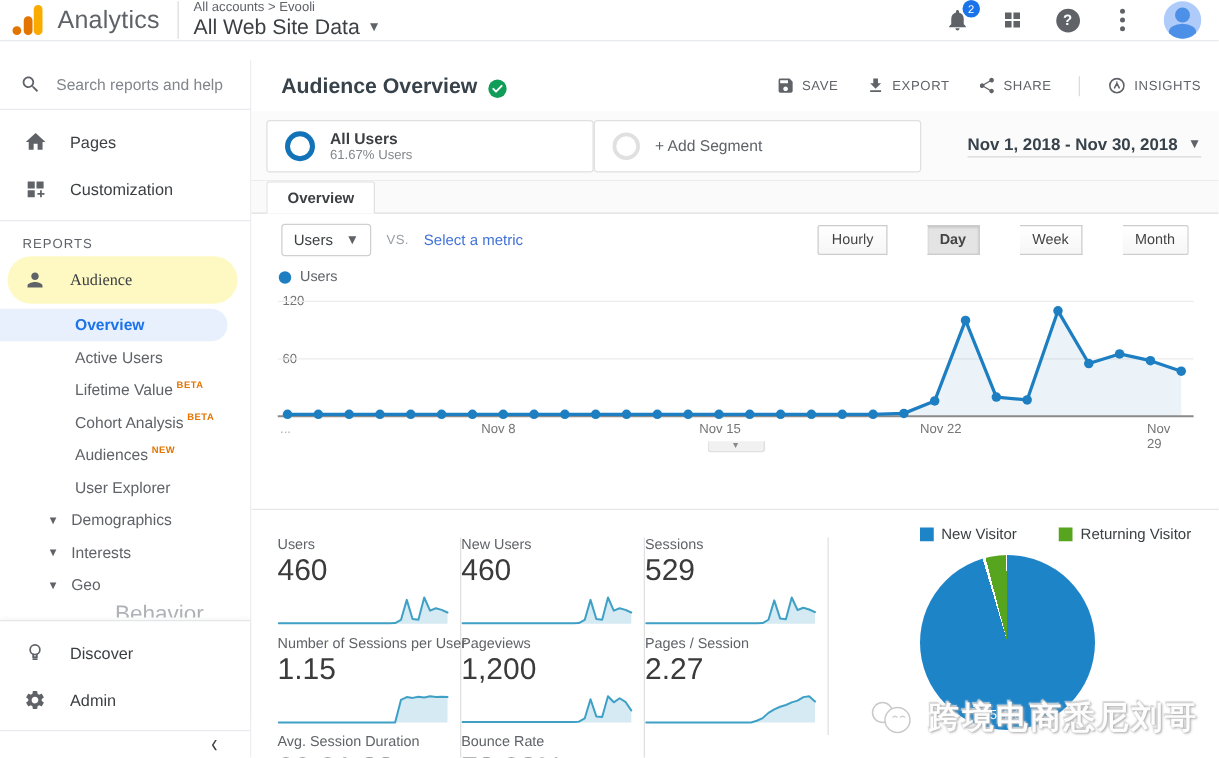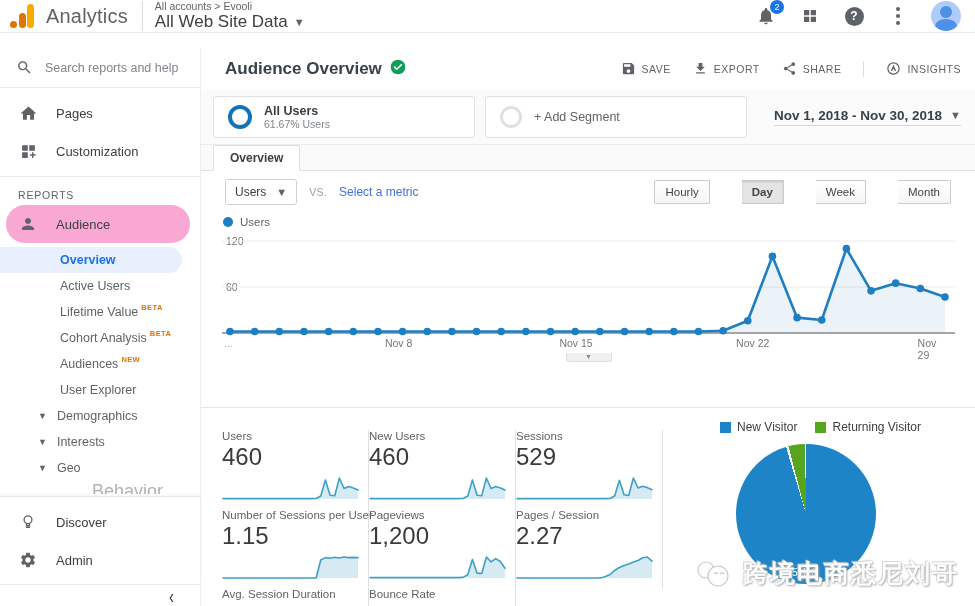--- a/index.html
+++ b/index.html
@@ -38,46 +38,46 @@
     border-right:1px solid #eceef0; z-index:20; }
   .search-row { height:40px; display:flex; align-items:center; gap:12px; padding:0 14px 0 16px;
     border-bottom:1px solid #e8eaed; }
   .search-row input { border:none; outline:none; font-size:12.5px; color:#3c4043; width:140px;
     font-family:"Liberation Sans",sans-serif; }
   .search-row input::placeholder { color:#80868b; }
   .nav-item { height:38px; display:flex; align-items:center; gap:18px; padding-left:18px;
     font-size:13px; color:#3c4043; cursor:pointer; }
   .section-label { font-size:10.5px; color:#5f6368; letter-spacing:.8px; padding:12px 0 4px 18px;
     border-top:1px solid #e8eaed; margin-top:6px; }
-  .nav-item.pill-gray { background:#f9a8d4; border-radius:19px; margin:0 10px 0 6px; padding-left:12px; }
+  .nav-item.pill-gray { background:#fef9c3; border-radius:19px; margin:0 10px 0 6px; padding-left:12px;font-family:Liberation Serif, serif; }
   .sub-item { height:26px; display:flex; align-items:center; padding-left:60px; font-size:12.5px;
     color:#5f6368; cursor:pointer; }
   .sub-item.active { background:#e8f0fe; color:#1a73e8; border-radius:0 14px 14px 0; margin-right:18px; font-weight:700;}
   .tag { font-size:7.5px; color:#e37400; letter-spacing:.4px; margin-left:3px; transform:translateY(-5px); font-weight:700;}
   .tree-item { height:26px; display:flex; align-items:center; gap:10px; padding-left:38px;
     font-size:12.5px; color:#5f6368; cursor:pointer;}
   .tri { font-size:9px; color:#5f6368; }
   .cutoff { height:13px; overflow:hidden; padding-left:92px; font-size:18px; color:#9aa0a6; opacity:.8;}
   .side-bottom { border-top:1px solid #e4e6e8; box-shadow:0 -2px 4px rgba(0,0,0,.04); padding-top:6px; background:#fff;}
   .side-collapse { position:absolute; bottom:0; left:0; right:0; height:22px; border-top:1px solid #e8eaed;
     display:flex; align-items:center; justify-content:flex-end; padding-right:26px; background:#fff; cursor:pointer;}
   .chev { font-size:15px; color:#3c4043; transform:scaleY(1.4); }
   .sicon { width:20px; height:20px; flex:none; display:flex; align-items:center; justify-content:center;}
 
   
   .main { position:absolute; top:48px; left:201px; right:0; bottom:0; background:#fff; }
   .title-row { height:41px; display:flex; align-items:center; padding:0 14px 0 24px; }
-  .page-title { font-size:17px; font-weight:700; color:#37424a; display:flex; align-items:flex-start; gap:8px;}
+  .page-title { font-size:17px; font-weight:700; color:#37424a; display:flex; align-items:flex-end; gap:8px;}
   .tools { margin-left:auto; display:flex; align-items:center; gap:22px; }
   .tool-btn { display:flex; align-items:center; gap:6px; font-size:10.5px; letter-spacing:.5px;
     color:#5f6368; cursor:pointer; }
   .tool-sep { width:1px; height:16px; background:#dadce0; }
 
   .segment-band { height:56px; background:#fbfbfc; border-bottom:1px solid #ececec;
-    display:flex; align-items:center; padding:0 14px 0 12px; gap:10px; }
+    display:flex; align-items:center; padding:0 14px 0 12px; }
   .seg-card { width:262px; height:42px; background:#fff; border:1px solid #e0e0e0; border-radius:3px;
     display:flex; align-items:center; gap:12px; padding-left:14px; cursor:pointer;}
   .ring-blue { width:24px; height:24px; border-radius:50%; border:4px solid #1273b9; }
   .ring-gray { width:22px; height:22px; border-radius:50%; border:3px solid #e0e0e0; }
   .seg-title { font-size:12.5px; color:#3c4043; font-weight:700;}
   .seg-sub { font-size:10.5px; color:#80868b; }
   .add-seg { font-size:12.5px; color:#5f6368; }
   .date-picker { margin-left:auto; display:flex; align-items:center; gap:8px; cursor:pointer;
     font-size:13.5px; color:#37424a; font-weight:700; border-bottom:1px solid #d7d7d7; padding-bottom:2px;}
 
@@ -116,21 +116,21 @@
   .bottom { position:absolute; top:359px; left:0; right:0; bottom:0; border-top:1px solid #e6e6e6; }
   .metrics { position:absolute; left:21px; top:22px; display:grid;
     grid-template-columns:147px 147px 147px; grid-auto-rows:79px; }
   .mcell { border-right:1px solid #e0e0e0; padding:0 12px 0 0; position:relative;}
   .mlabel { font-size:11.5px; color:#5f6368; white-space:nowrap; }
   .mvalue { font-size:24px; color:#3b3b3b; margin-top:1px; }
   .spark { position:absolute; left:0; bottom:8px; }
 
   .pie-area { position:absolute; left:489px; top:0; right:0; bottom:0; }
   .pie-legend { position:absolute; top:12px; left:30px; display:flex; gap:18px; font-size:12px; color:#3c4043;}
-  .pl-item { display:flex; align-items:center; gap:6px; }
+  .pl-item { display:flex; align-items:center; gap:6px;margin-left:16px; }
   .sq { width:11px; height:11px; }
   .pie { position:absolute; left:46px; top:36px; width:140px; height:140px; border-radius:50%; }
   .pie-label { position:absolute; left:96px; top:158px; font-size:10.5px; color:#fff; }
 
   .watermark { position:absolute; right:16px; bottom:16px; display:flex; align-items:center; gap:8px;
     pointer-events:none; }
   .wm-text { font-size:25px; font-weight:700; color:#fdfdfd;
     text-shadow:0 0 1px #bdbdbd, 1px 1px 2px #a9a9a9, -1px -1px 1px #d9d9d9; letter-spacing:2px;}
   svg.icon { display:block; }
 </style>

